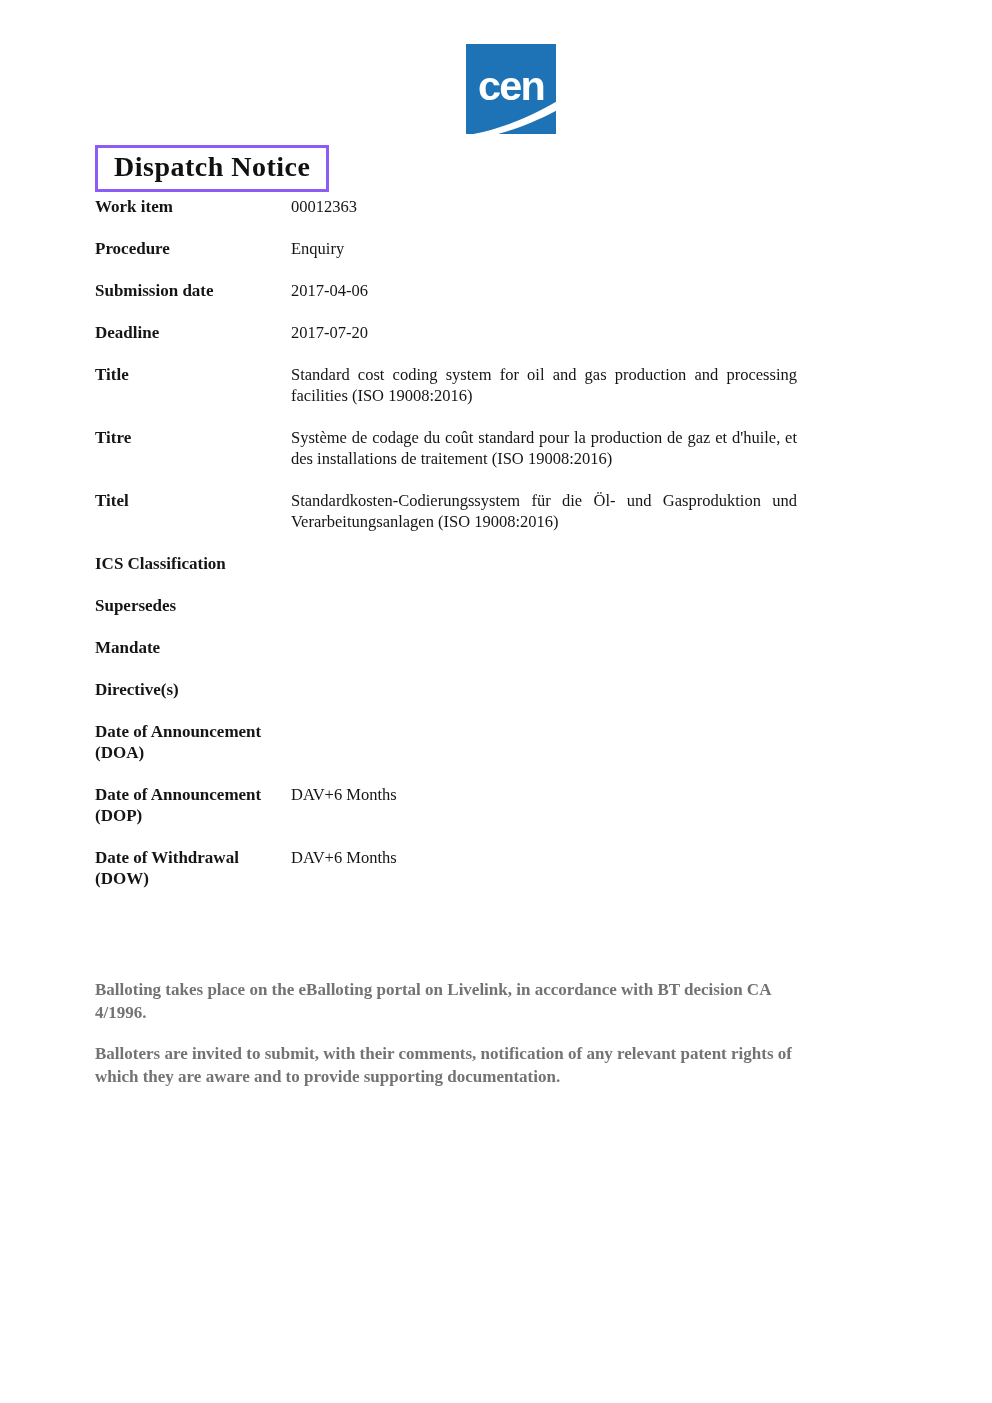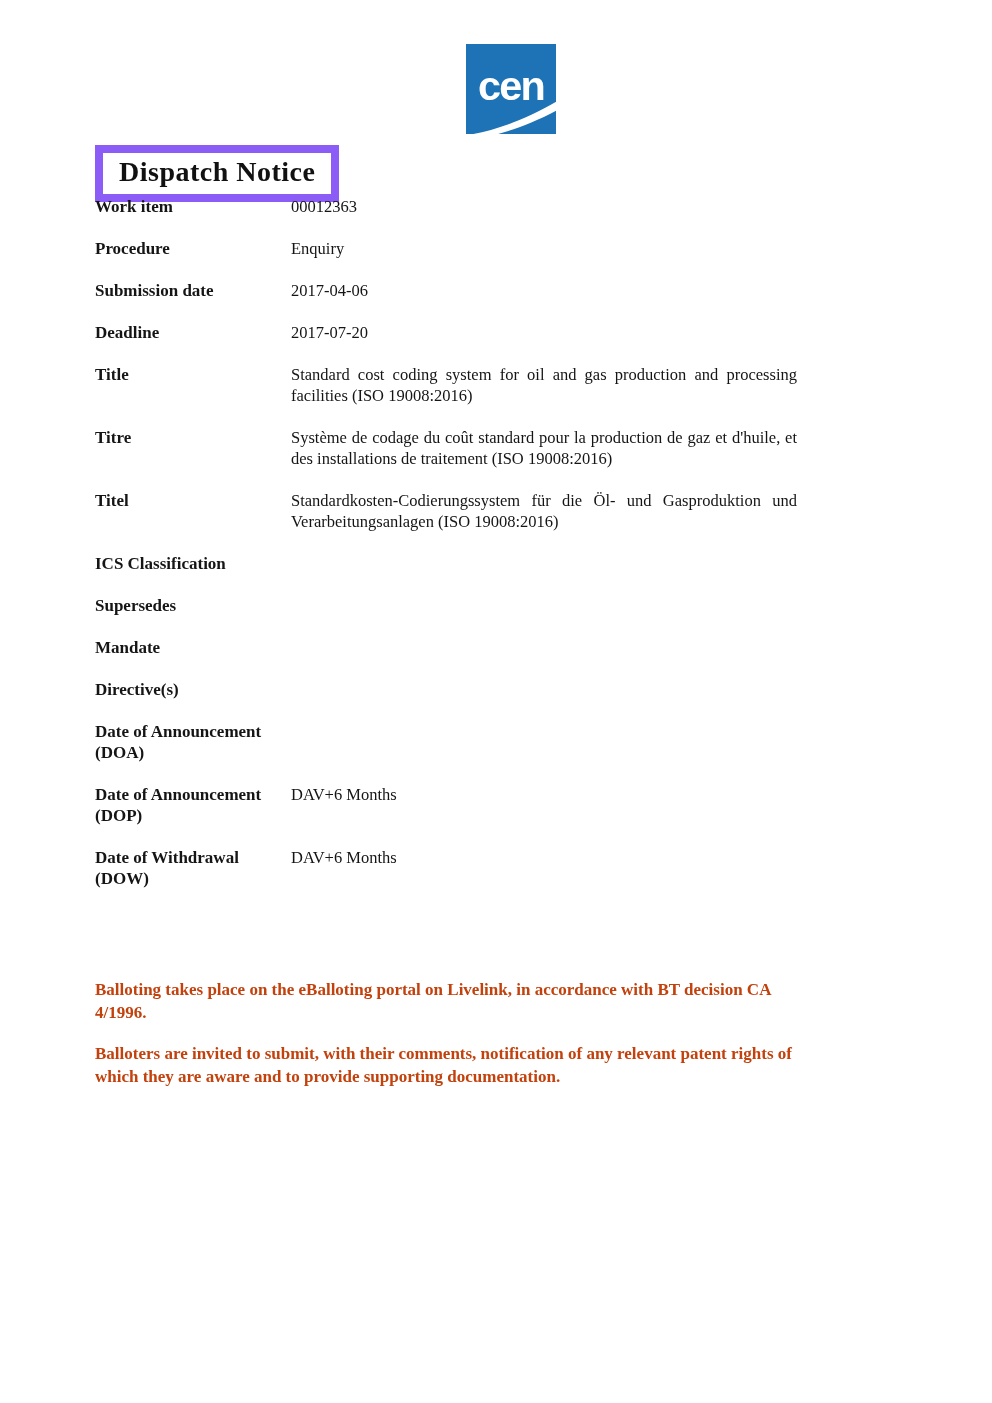--- a/index.html
+++ b/index.html
@@ -17,21 +17,21 @@
     top:44px;
     left:465px;
     width:92px;
     height:90px;
   }
   .logo-wrap svg{display:block;width:100%;height:100%;}
   .title-box{
     position:absolute;
     top:145px;
     left:95px;
-    border:8px solid #8b5cf6;
+    border:3px solid #8b5cf6;
     padding:3px 16px 6px 16px;
     font-size:28px;
     font-weight:bold;
     letter-spacing:0.5px;
     color:#111;
   }
   .fields{
     position:absolute;
     top:196px;
     left:95px;
@@ -59,21 +59,21 @@
     color:#151515;
   }
   .footer{
     position:absolute;
     left:95px;
     right:59px;
     top:978px;
     font-weight:bold;
     font-size:17px;
     line-height:23px;
-    color:#c2410c;
+    color:#737373;
   }
   .footer p{margin:0 0 18px 0;}
 </style>
 </head>
 <body>
 
 <div class="page">
 
   <div class="logo-wrap">
     <svg viewBox="0 0 100 100">

